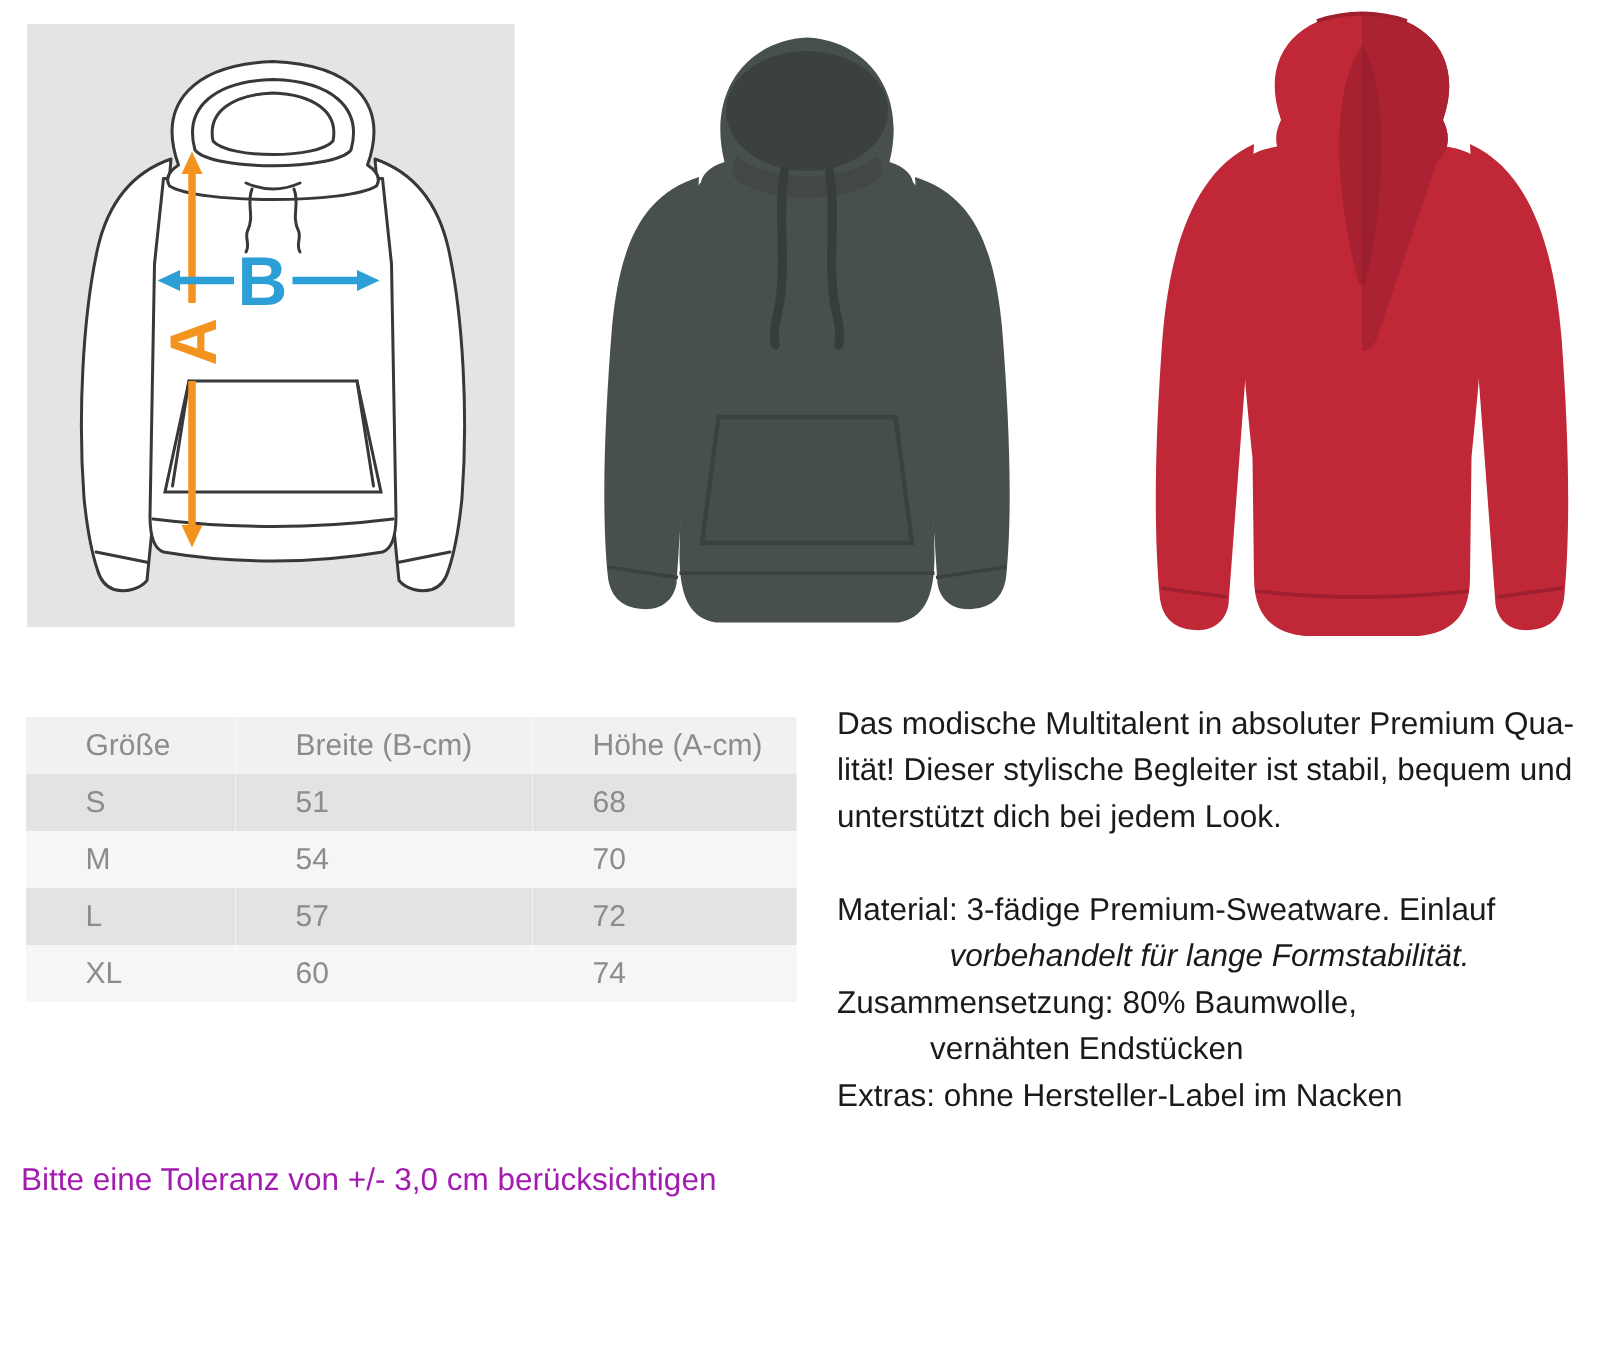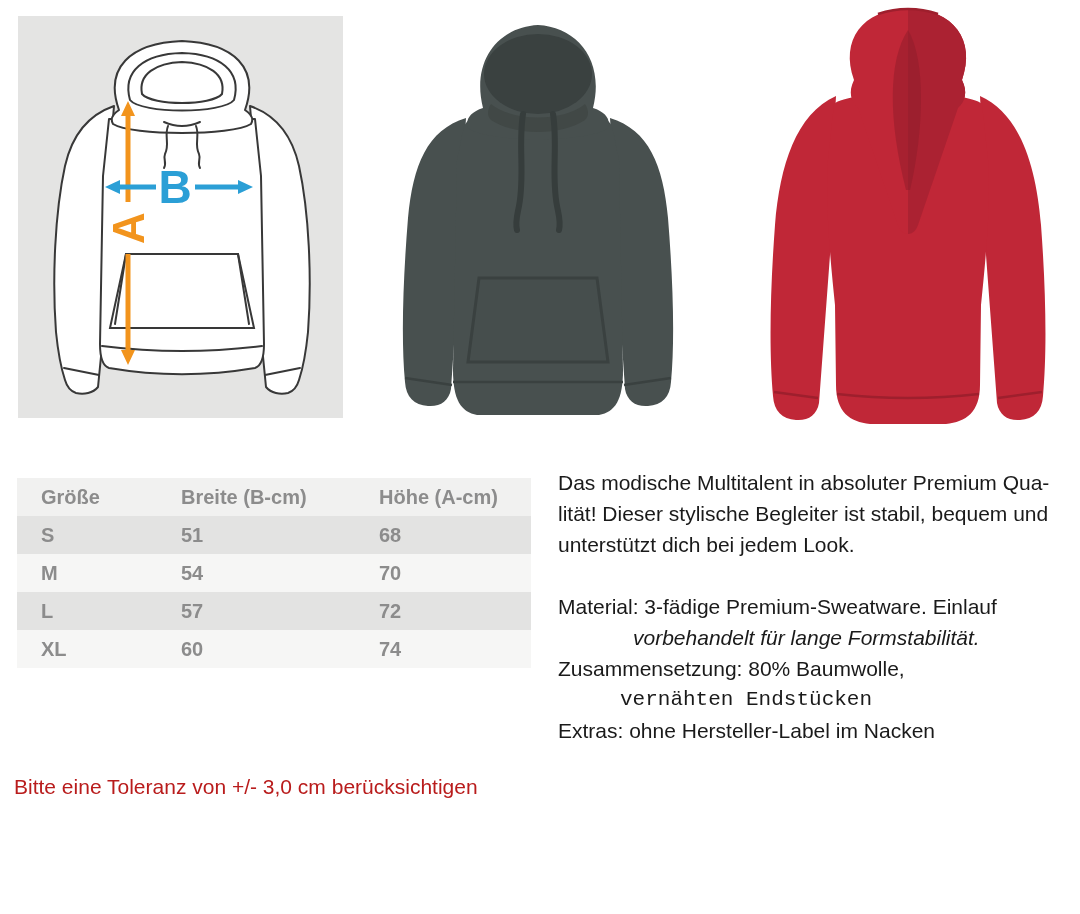--- a/index.html
+++ b/index.html
@@ -16,41 +16,41 @@
   .photo-front{position:absolute;left:363px;top:10px;width:350px;height:422px;}
   .photo-back{position:absolute;left:738px;top:0px;width:340px;height:432px;}
 
   
   .size-table{
     position:absolute;left:17px;top:478px;width:514px;
     border-collapse:collapse;table-layout:fixed;
     font-size:20px;color:#8C8C8C;
   }
   .size-table th,.size-table td{
-    height:38px;padding:0 0 0 24px;text-align:left;font-weight:700;
+    height:38px;padding:0 0 0 40px;text-align:left;font-weight:400;
     white-space:nowrap;overflow:hidden;margin-top:28px;
   }
   .size-table thead tr{background:#F1F1F0;}
   .size-table tbody tr:nth-child(odd){background:#E3E3E2;}
   .size-table tbody tr:nth-child(even){background:#F6F6F5;}
 
   .tolerance-note{
     position:absolute;left:14px;top:775px;
-    font-size:21px;color:#b91c1c;white-space:nowrap;
+    font-size:21px;color:#a21caf;white-space:nowrap;
   }
 
   
   .desc{
     position:absolute;left:558px;top:467px;width:518px;
     font-size:21px;line-height:31px;color:#1A1A1A;
   }
   .dline{min-height:31px;white-space:nowrap;}
   .ind-a{padding-left:75px;font-style:italic;}
   .ind-b{padding-left:167px;}
-  .ind-c{padding-left:62px;font-family:Liberation Mono, monospace;}
+  .ind-c{padding-left:62px;}
 </style>
 </head>
 <body>
 
 <div class="diagram-box">
   <svg viewBox="0 0 325 402" width="325" height="402">
     <g fill="#FFFFFF" stroke="#383838" stroke-width="2" stroke-linejoin="round" stroke-linecap="round">
       <path d="M96 90 C 70 99 54 119 47 150 C 37 196 34 262 38 316 C 40 336 43 352 47 364 C 49 371 52 375 58 377 C 66 379 75 377 80 371 L 87 300 L 91 150 Z"></path>
       <path d="M232 90 C 258 99 274 119 281 150 C 291 196 294 262 290 316 C 288 336 285 352 281 364 C 279 371 276 375 270 377 C 262 379 253 377 248 371 L 241 300 L 237 150 Z"></path>
       <path d="M91 103 L 237 103 L 243 160 L 246 328 C 246 342 243 350 237 352 C 190 360 138 360 91 352 C 85 350 82 342 82 328 L 85 160 Z"></path>

